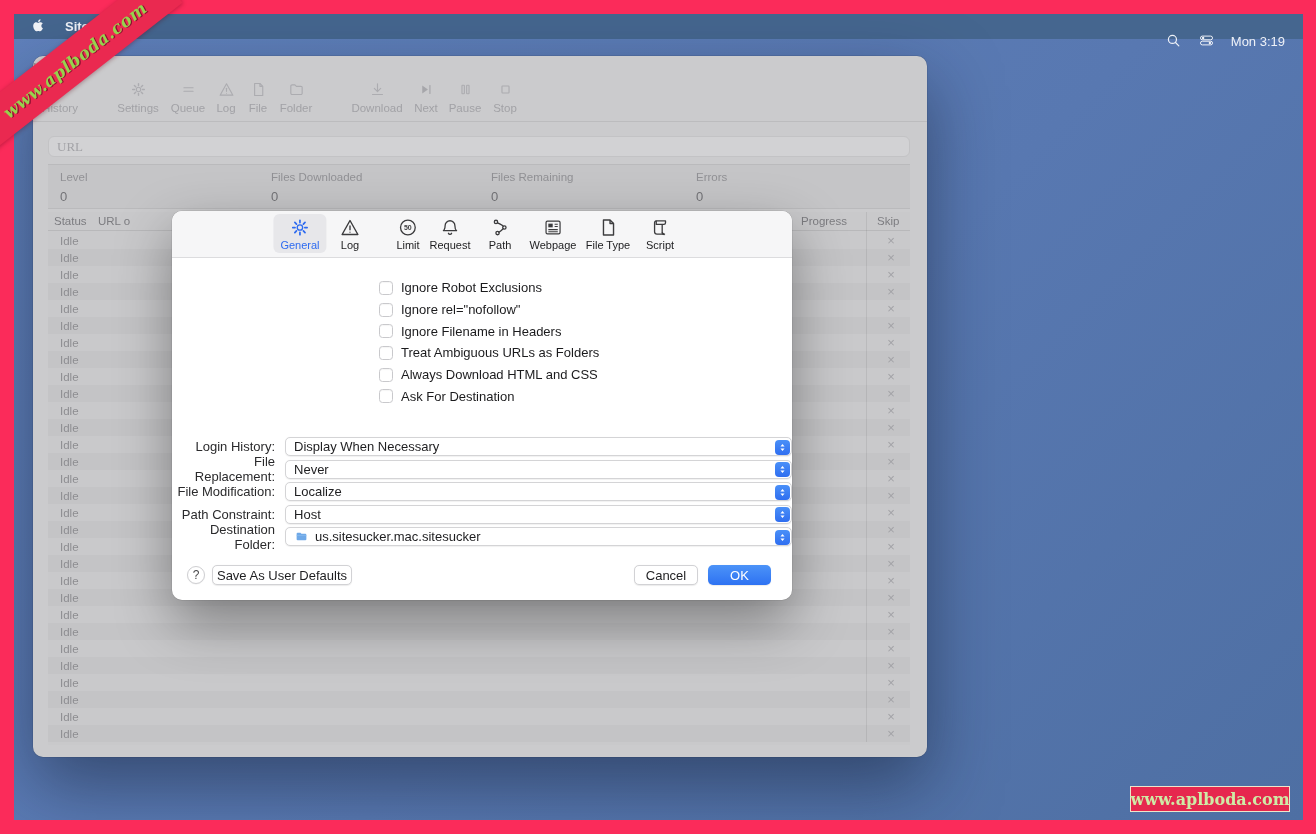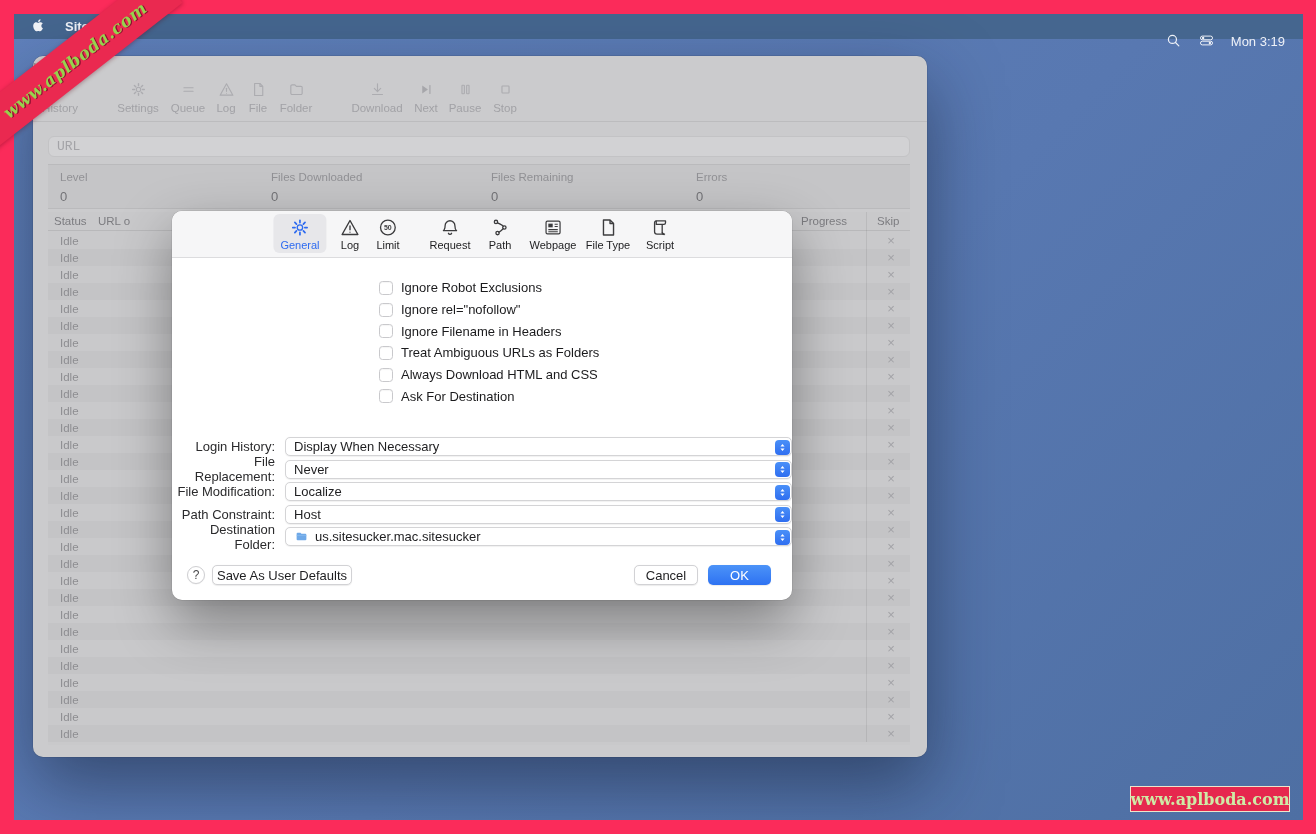--- a/index.html
+++ b/index.html
@@ -31,21 +31,21 @@
   .toolbar-item svg { width:17px; height:17px; stroke:#acacb0; fill:none; stroke-width:1.6; }
   .toolbar-item .tb-label { font-size:11.5px; margin-top:4px; color:#a2a2a6; }
   .toolbar-item:nth-child(1){left:27px}.toolbar-item:nth-child(2){left:105px}
   .toolbar-item:nth-child(3){left:155px}.toolbar-item:nth-child(4){left:193px}
   .toolbar-item:nth-child(5){left:225px}.toolbar-item:nth-child(6){left:263px}
   .toolbar-item:nth-child(7){left:344px}.toolbar-item:nth-child(8){left:393px}
   .toolbar-item:nth-child(9){left:432px}.toolbar-item:nth-child(10){left:472px}
 
   .url-field { position:absolute; left:15px; top:80px; width:862px; height:21px; background:#d2d2d4;
                border:1px solid #c3c3c5; border-radius:6px; padding:0 8px; font-size:13px; color:#000000;
-               font-family:Liberation Mono, monospace; }
+               font-family:Liberation Serif, serif; }
   .url-field::placeholder { color:#a3a3a7; }
 
   .stats { position:absolute; left:15px; top:108px; width:862px; height:45px; background:#c5c5c7;
            border-top:1px solid #bababc; border-bottom:1px solid #bababc; }
   .stat { position:absolute; top:0; }
   .stat .st-label { font-size:11.5px; color:#919195; margin-top:6px; }
   .stat .st-value { font-size:13px; color:#737377; margin-top:6px; }
   .stat:nth-child(1){left:12px}.stat:nth-child(2){left:223px}
   .stat:nth-child(3){left:443px}.stat:nth-child(4){left:648px}
 
@@ -67,21 +67,21 @@
             border-radius:10px; box-shadow:0 22px 55px rgba(0,0,0,.38), 0 0 0 .5px rgba(0,0,0,.12); }
   .tabbar { position:absolute; top:0; left:0; width:100%; height:47px; background:#f6f6f7;
             border-bottom:1px solid #dcdcde; border-radius:10px 10px 0 0; }
   .tab { position:absolute; top:3px; transform:translateX(-50%); display:flex; flex-direction:column;
          align-items:center; padding:3px 7px 2px; border-radius:6px; color:#3c3c3e; cursor:default; }
   .tab .tab-label { font-size:11px; color:#1d1d1f; margin-top:1px; white-space:nowrap; }
   .tab svg { width:21px; height:21px; }
   .tab.selected { background:#e7e7ea; }
   .tab.selected svg { color:#2e6bf0; }
   .tab.selected .tab-label { color:#2e6bf0; }
-  .tab:nth-child(1){left:128px}.tab:nth-child(2){left:178px}.tab:nth-child(3){left:216px}
+  .tab:nth-child(1){left:128px}.tab:nth-child(2){left:178px}.tab:nth-child(3){left:236px}
   .tab:nth-child(4){left:278px}.tab:nth-child(5){left:328px}.tab:nth-child(6){left:381px}
   .tab:nth-child(7){left:436px}.tab:nth-child(8){left:488px}
 
   .checks { position:absolute; left:207px; top:66px; }
   .check-row { height:21.7px; display:flex; align-items:center; }
   .checkbox { width:14px; height:14px; border:1px solid #c9c9cc; border-radius:3.5px; background:#fff;
               box-shadow:inset 0 1px 1px rgba(0,0,0,.04); cursor:default; }
   .check-label { font-size:13px; color:#1b1b1d; margin-left:8px; }
 
   .fields { position:absolute; left:0; top:226px; width:620px; }

